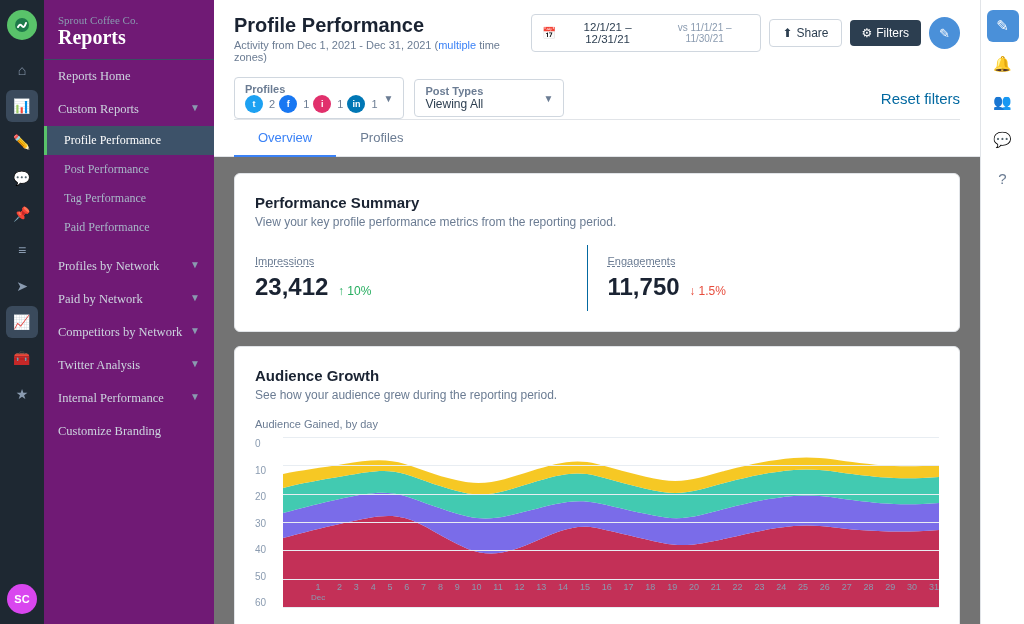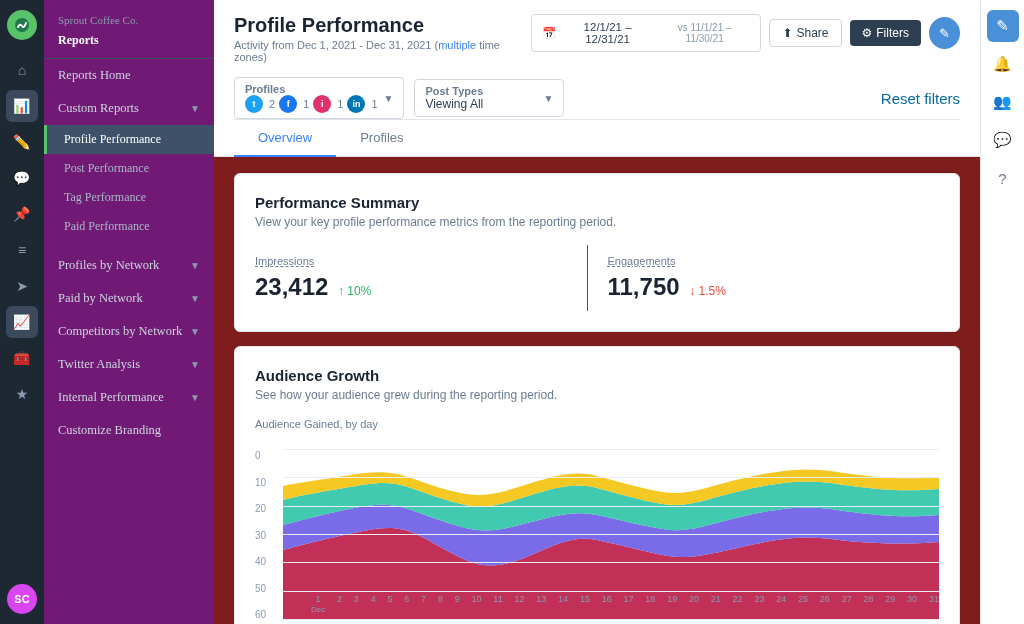--- a/index.html
+++ b/index.html
@@ -56,27 +56,26 @@
       flex-direction: column;
       flex-shrink: 0;
       overflow-y: auto;
       font-family: Liberation Serif, serif;
     }
     .sidebar-header {
       padding: 14px 14px 10px;
       border-bottom: 1px solid #3a4f63;
     }
     .sidebar-header .company { font-size: 11px; color: #8a9bb0; }
-    .sidebar-header .title { font-size: 12px; font-weight: 700; color: #fff; margin-top: 7px; }
+    .sidebar-header .title { font-size: 20px; font-weight: 700; color: #fff; }
 
     .sidebar-item {
       padding: 9px 14px;
       cursor: pointer;
       display: flex;
-      align-items: center;
       justify-content: space-between;
       font-size: 12.5px;
       color: #cdd5df;
     }
     .sidebar-item .chevron { font-size: 10px; color: #8a9bb0; }
 
     .sidebar-sub-item {
       padding: 7px 14px 7px 20px;
       cursor: pointer;
       font-size: 12px;
@@ -208,21 +207,21 @@
       border-bottom: 2px solid transparent;
       margin-bottom: -1px;
     }
     .tab.active { color: #3b82f6; border-bottom-color: #3b82f6; font-weight: 500; }
 
     
     .content {
       flex: 1;
       overflow-y: auto;
       padding: 16px 20px;
-      background: #7f1d1d;
+      background: #737373;
     }
 
     
     .card {
       background: #fff;
       border-radius: 6px;
       border: 1px solid #e1e4e8;
       padding: 20px;
       margin-bottom: 14px;
     }
@@ -238,21 +237,21 @@
     }
     .metric:last-child { border-right: none; padding-left: 20px; }
     .metric:first-child { padding-left: 0; }
     .metric-label { font-size: 11px; color: #6b7c93; margin-bottom: 6px; text-decoration: underline; text-decoration-style: dashed; cursor: help; }
     .metric-value { font-size: 24px; font-weight: 700; color: #1a2332; }
     .metric-change { font-size: 12px; display: inline-flex; align-items: center; gap: 2px; margin-left: 6px; }
     .metric-change.up { color: #27ae60; }
     .metric-change.down { color: #e74c3c; }
 
     
-    .chart-label { font-size: 11px; color: #6b7c93; margin-bottom: 20px; }
+    .chart-label { font-size: 11px; color: #6b7c93; margin-bottom: 8px; }
     .chart-container { position: relative; width: 100%; height: 200px; }
 
     .y-axis {
       position: absolute;
       left: 0;
       top: 0;
       bottom: 30px;
       display: flex;
       flex-direction: column-reverse;
       justify-content: space-between;

